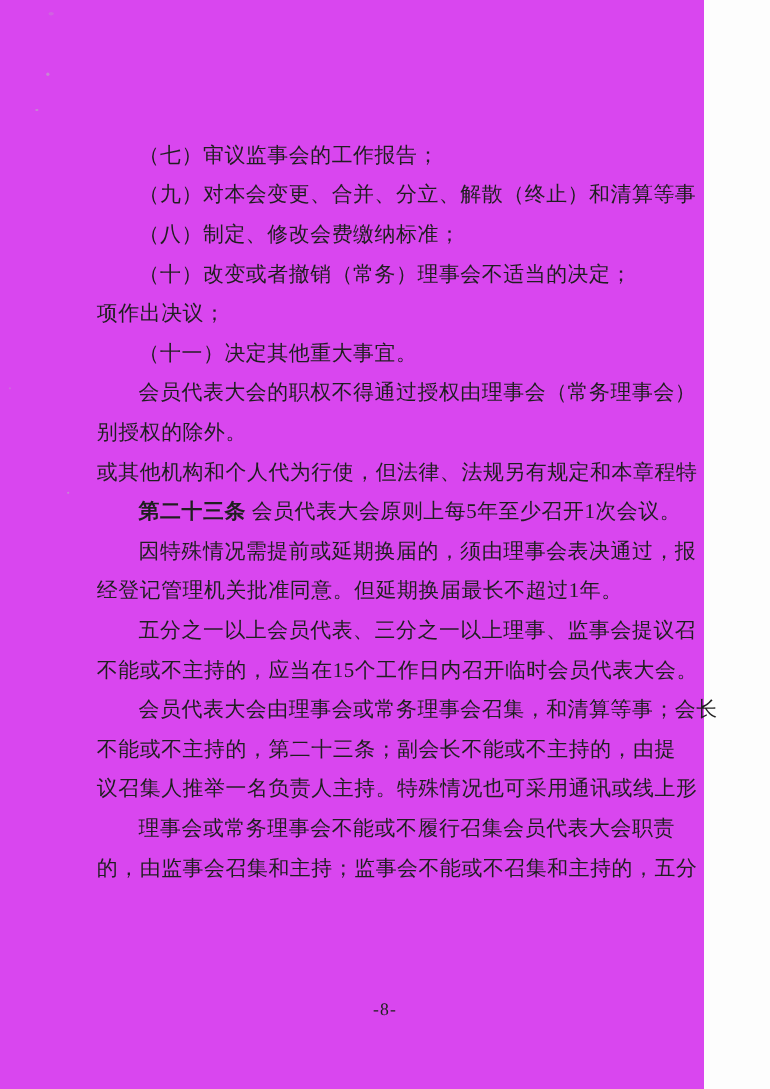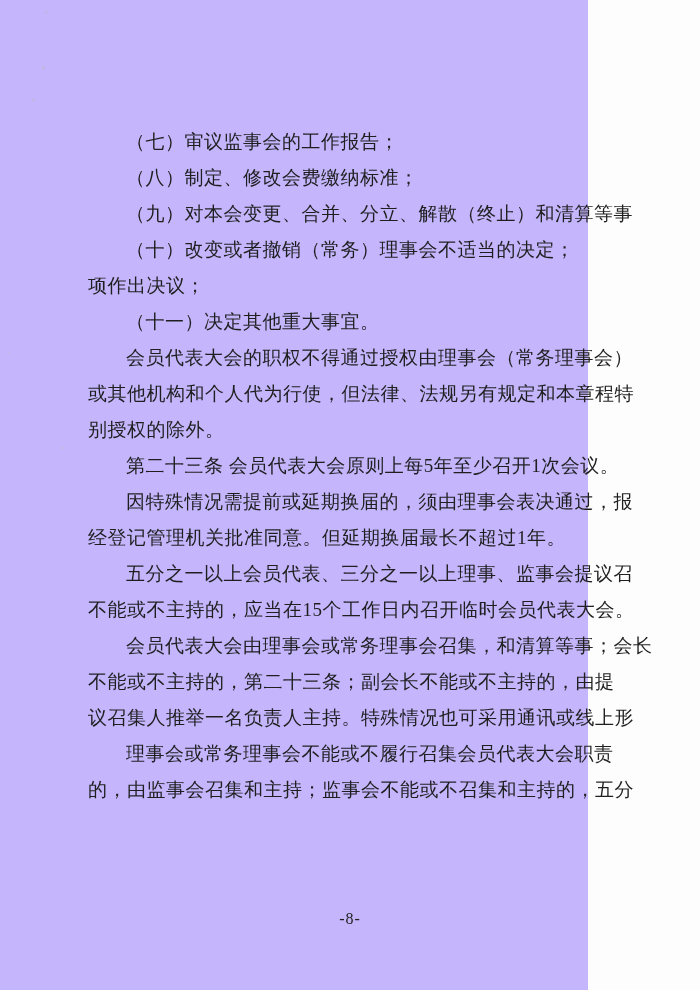--- a/index.html
+++ b/index.html
@@ -11,44 +11,44 @@
     height: 990px;
     background: #fdfdfd;
     font-family: "Liberation Serif", "DejaVu Serif", serif;
     position: relative;
     overflow: hidden;
   }
   .page {
     position: absolute;
     left: 0;
     top: 0;
-    width: 588px;
+    width: 640px;
     height: 990px;
-    background: #c4b5fd;
+    background: #d946ef;
   }
   .text-block {
     position: absolute;
     left: 88px;
     top: 124px;
     width: 540px;
     color: #1f1f1f;
   }
   .line {
     font-size: 19px;
     line-height: 36px;
     height: 36px;
     letter-spacing: 0.5px;
     white-space: nowrap;
     color: #1f1f1f;
   }
   .line.indent {
     text-indent: 38px;
   }
   .line .bold {
-    font-weight: normal;
+    font-weight: bold;
     margin-top: 12px;
   }
   .page-number {
     position: absolute;
     left: 0;
     top: 910px;
     width: 700px;
     text-align: center;
     font-size: 16px;
     letter-spacing: 1px;
@@ -74,28 +74,28 @@
 
   <span class="speck s1"></span>
   <span class="speck s2"></span>
   <span class="speck s3"></span>
   <span class="speck s4"></span>
   <span class="speck s5"></span>
 
   <div class="text-block">
 
   <div class="line indent">（七）审议监事会的工作报告；</div>
+      <div class="line indent">（九）对本会变更、合并、分立、解散（终止）和清算等事</div>
       <div class="line indent">（八）制定、修改会费缴纳标准；</div>
-      <div class="line indent">（九）对本会变更、合并、分立、解散（终止）和清算等事</div>
       <div class="line indent">（十）改变或者撤销（常务）理事会不适当的决定；</div>
       <div class="line">项作出决议；</div>
       <div class="line indent">（十一）决定其他重大事宜。</div>
       <div class="line indent">会员代表大会的职权不得通过授权由理事会（常务理事会）</div>
+      <div class="line">别授权的除外。</div>
       <div class="line">或其他机构和个人代为行使，但法律、法规另有规定和本章程特</div>
-      <div class="line">别授权的除外。</div>
       <div class="line indent"><span class="bold">第二十三条</span> 会员代表大会原则上每5年至少召开1次会议。</div>
       <div class="line indent">因特殊情况需提前或延期换届的，须由理事会表决通过，报</div>
       <div class="line">经登记管理机关批准同意。但延期换届最长不超过1年。</div>
       <div class="line indent">五分之一以上会员代表、三分之一以上理事、监事会提议召</div>
       <div class="line">不能或不主持的，应当在15个工作日内召开临时会员代表大会。</div>
       <div class="line indent">会员代表大会由理事会或常务理事会召集，和清算等事；会长</div>
       <div class="line">不能或不主持的，第二十三条；副会长不能或不主持的，由提</div>
       <div class="line">议召集人推举一名负责人主持。特殊情况也可采用通讯或线上形</div>
       <div class="line indent">理事会或常务理事会不能或不履行召集会员代表大会职责</div>
       <div class="line">的，由监事会召集和主持；监事会不能或不召集和主持的，五分</div>

